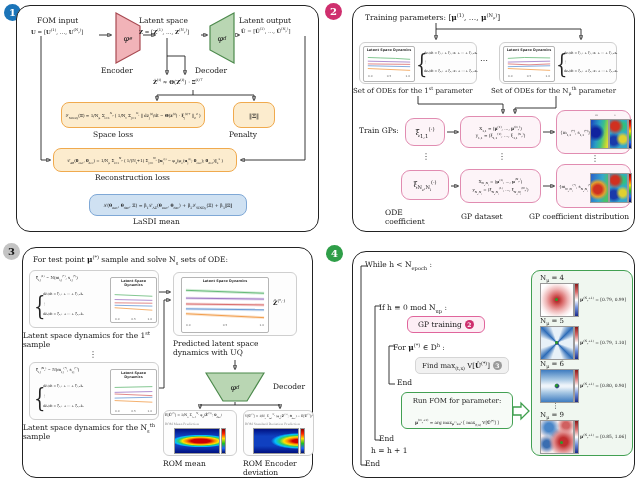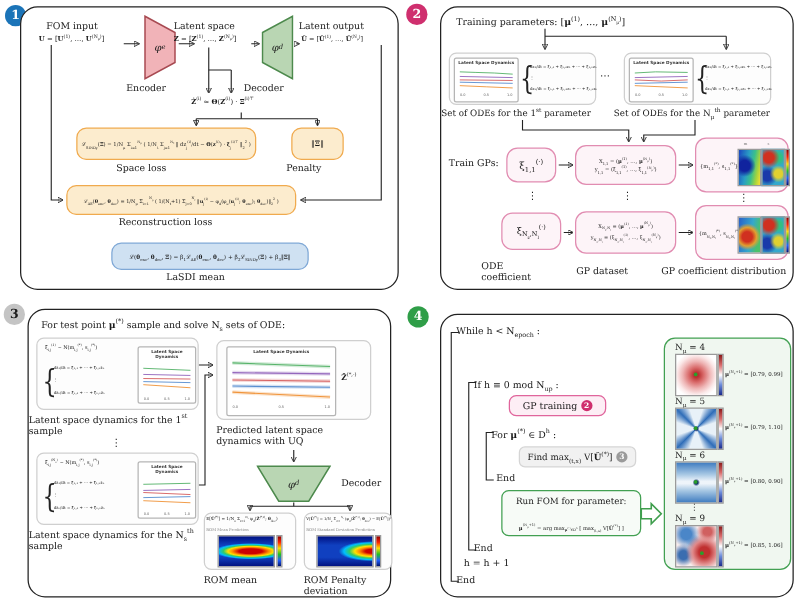--- a/index.html
+++ b/index.html
@@ -345,21 +345,21 @@
       <div class="cbv cb-jet" style="left:57px;top:17px;width:3px;height:24px"></div>
     </div>
     <div class="t tc fs75" style="left:140px;top:212px;width:74px">ROM mean</div>
 
     <div class="box lgray" style="left:220px;top:162px;width:71px;height:46px">
       <div class="t tc fs3" style="left:1px;top:3px;width:69px">V[<b>Û</b><sup>(*)</sup>] = 1/N<sub>s</sub> Σ<sub>i=1</sub><sup>N<sub>s</sub></sup> (φ<sub>d</sub>(<b>Ẑ</b><sup>(*,i)</sup>; <b>θ</b><sub>dec</sub>) − E[<b>Û</b><sup>(*)</sup>])²</div>
       <div class="t tc fs3" style="left:1px;top:12px;width:69px;color:#888">ROM Standard Deviation Prediction</div>
       <div class="hm hm-std" style="left:9px;top:17px;width:44px;height:24px"></div>
       <div class="cbv cb-jet" style="left:56px;top:17px;width:3px;height:24px"></div>
     </div>
-    <div class="t tc fs75" style="left:220px;top:212px;width:71px">ROM Penalty</div>
+    <div class="t tc fs75" style="left:220px;top:212px;width:71px">ROM Encoder</div>
     <div class="t tc fs75" style="left:220px;top:221px;width:71px">deviation</div>
   </div>
 
   <div class="panel" style="left:352px;top:251px;width:283px;height:227px">
     <svg class="conn" width="283" height="227" viewBox="0 0 283 227">
       <polyline points="14,14 8,14 8,213 14,213"></polyline>
       <polyline points="28,54 22,54 22,188 28,188"></polyline>
       <polyline points="42,94 36,94 36,132 42,132"></polyline>
       <polygon points="160,155 168,155 168,151 176,159 168,167 168,163 160,163" fill="#ffffff" stroke="#3f9e4d" stroke-width="1.3"></polygon>
     </svg>

